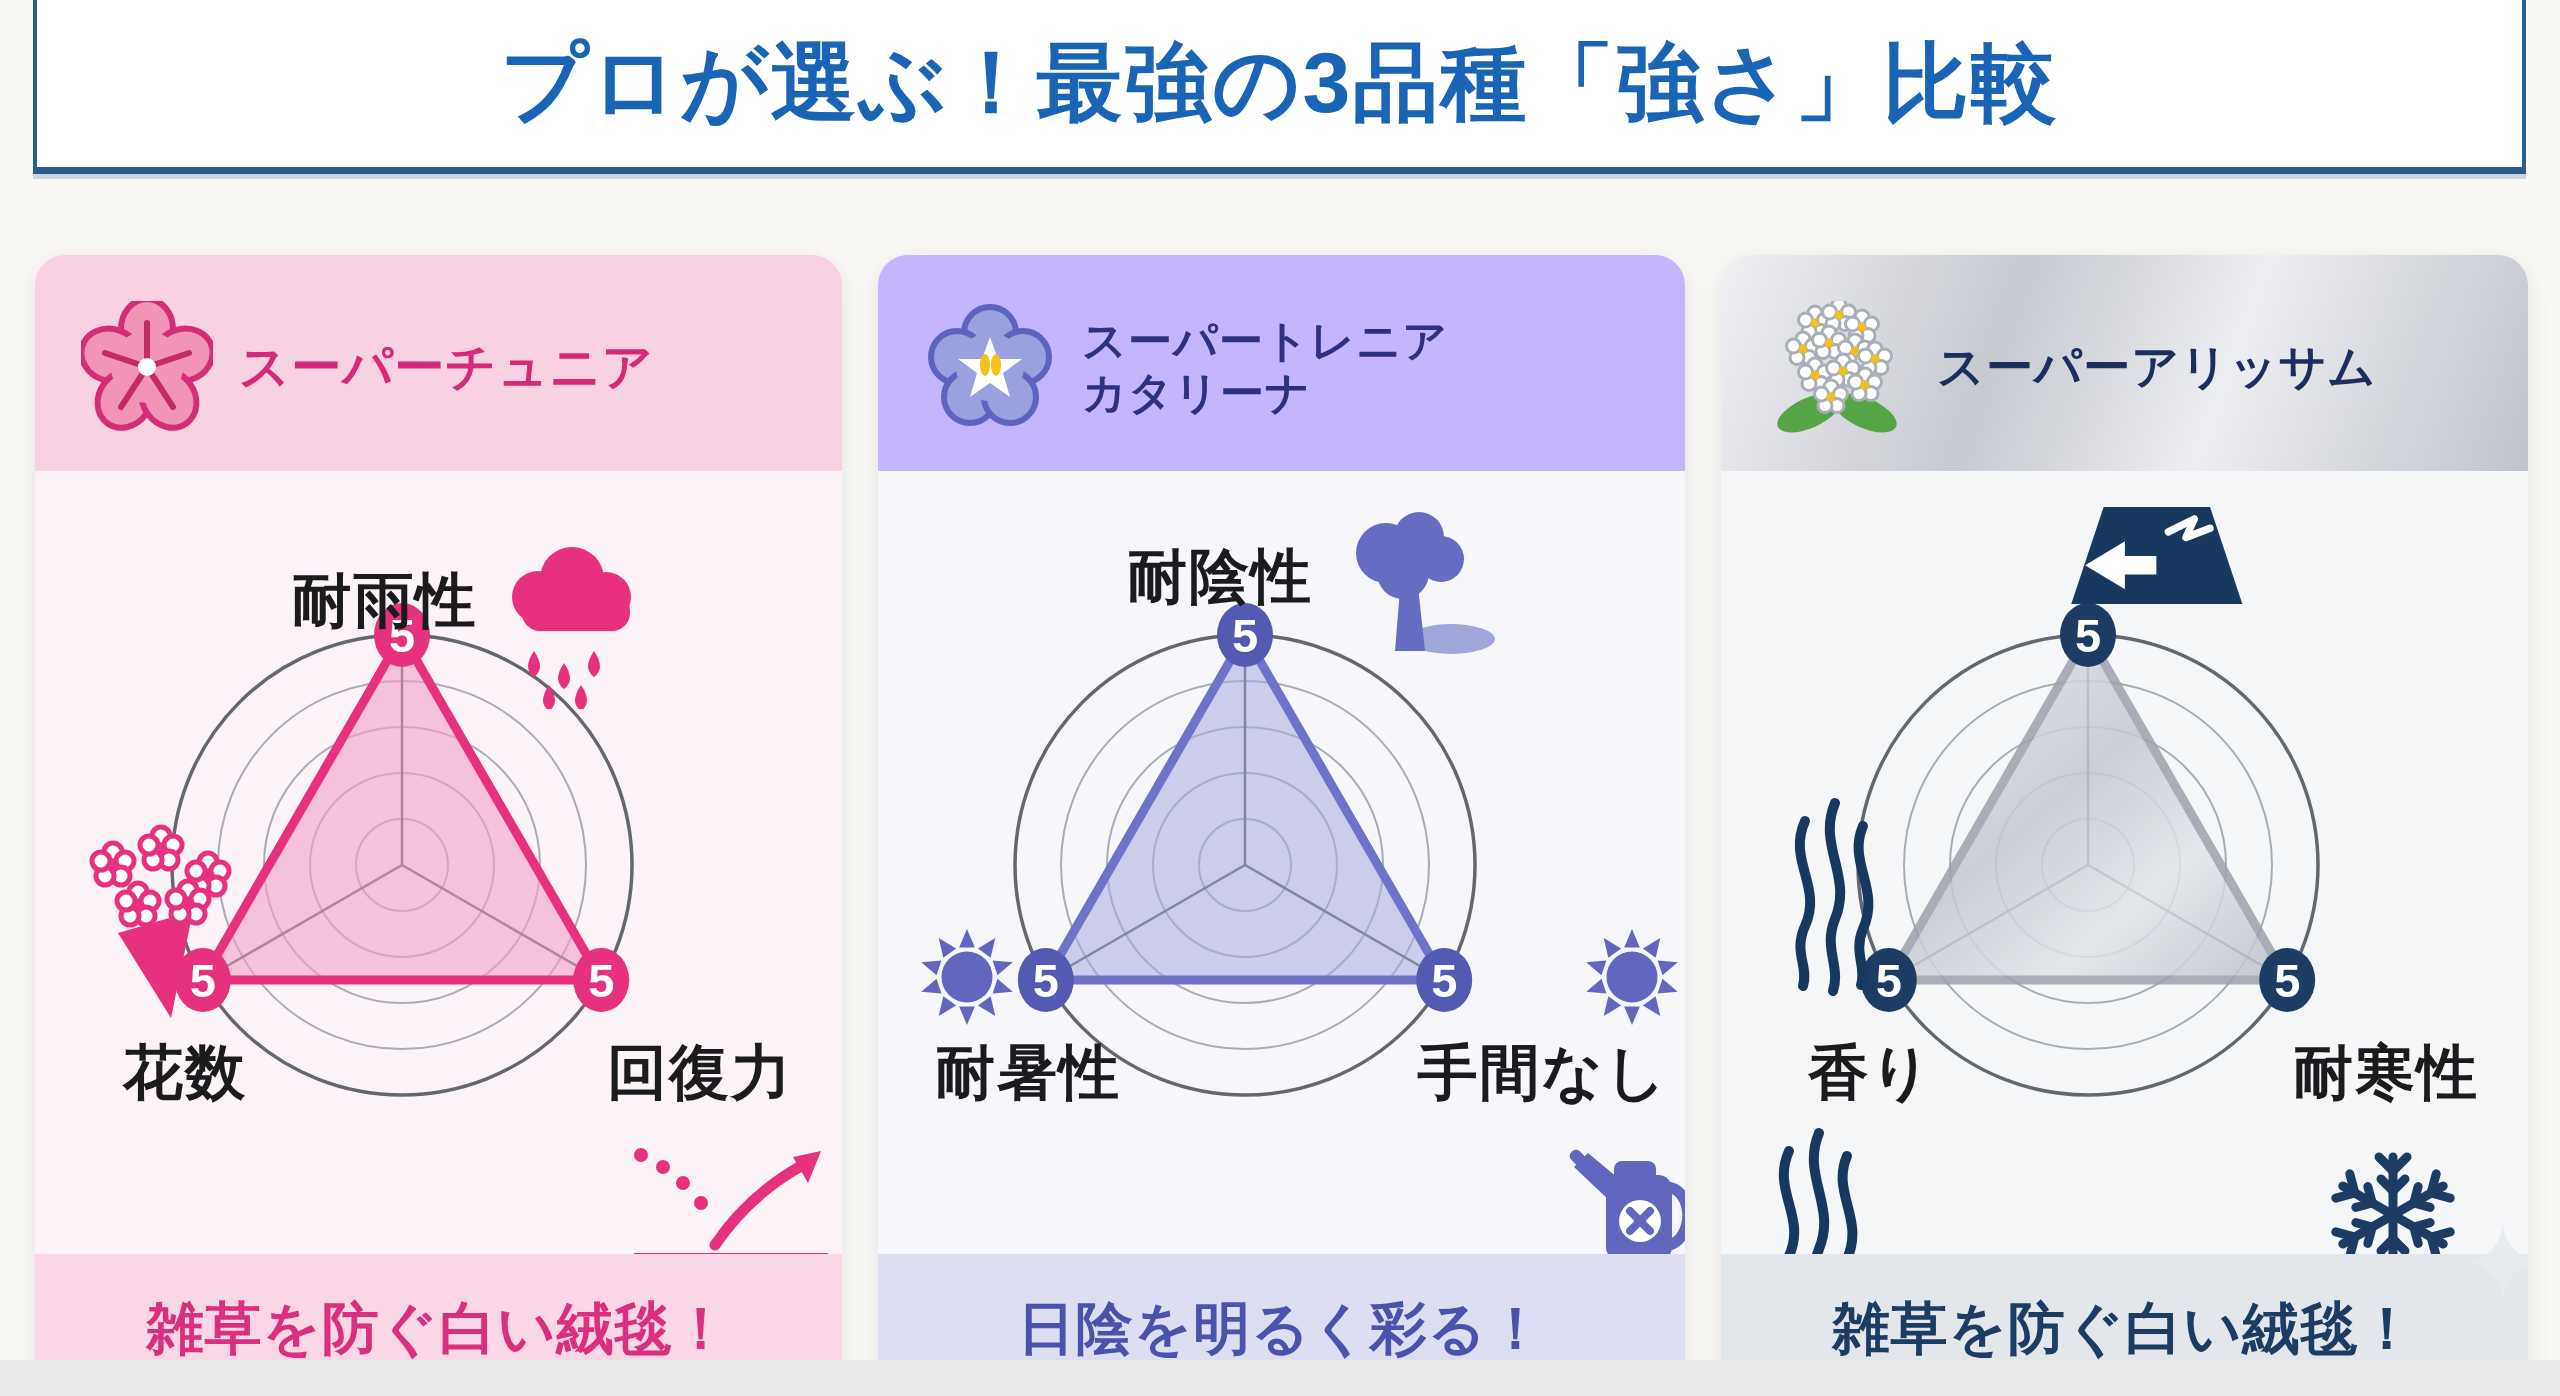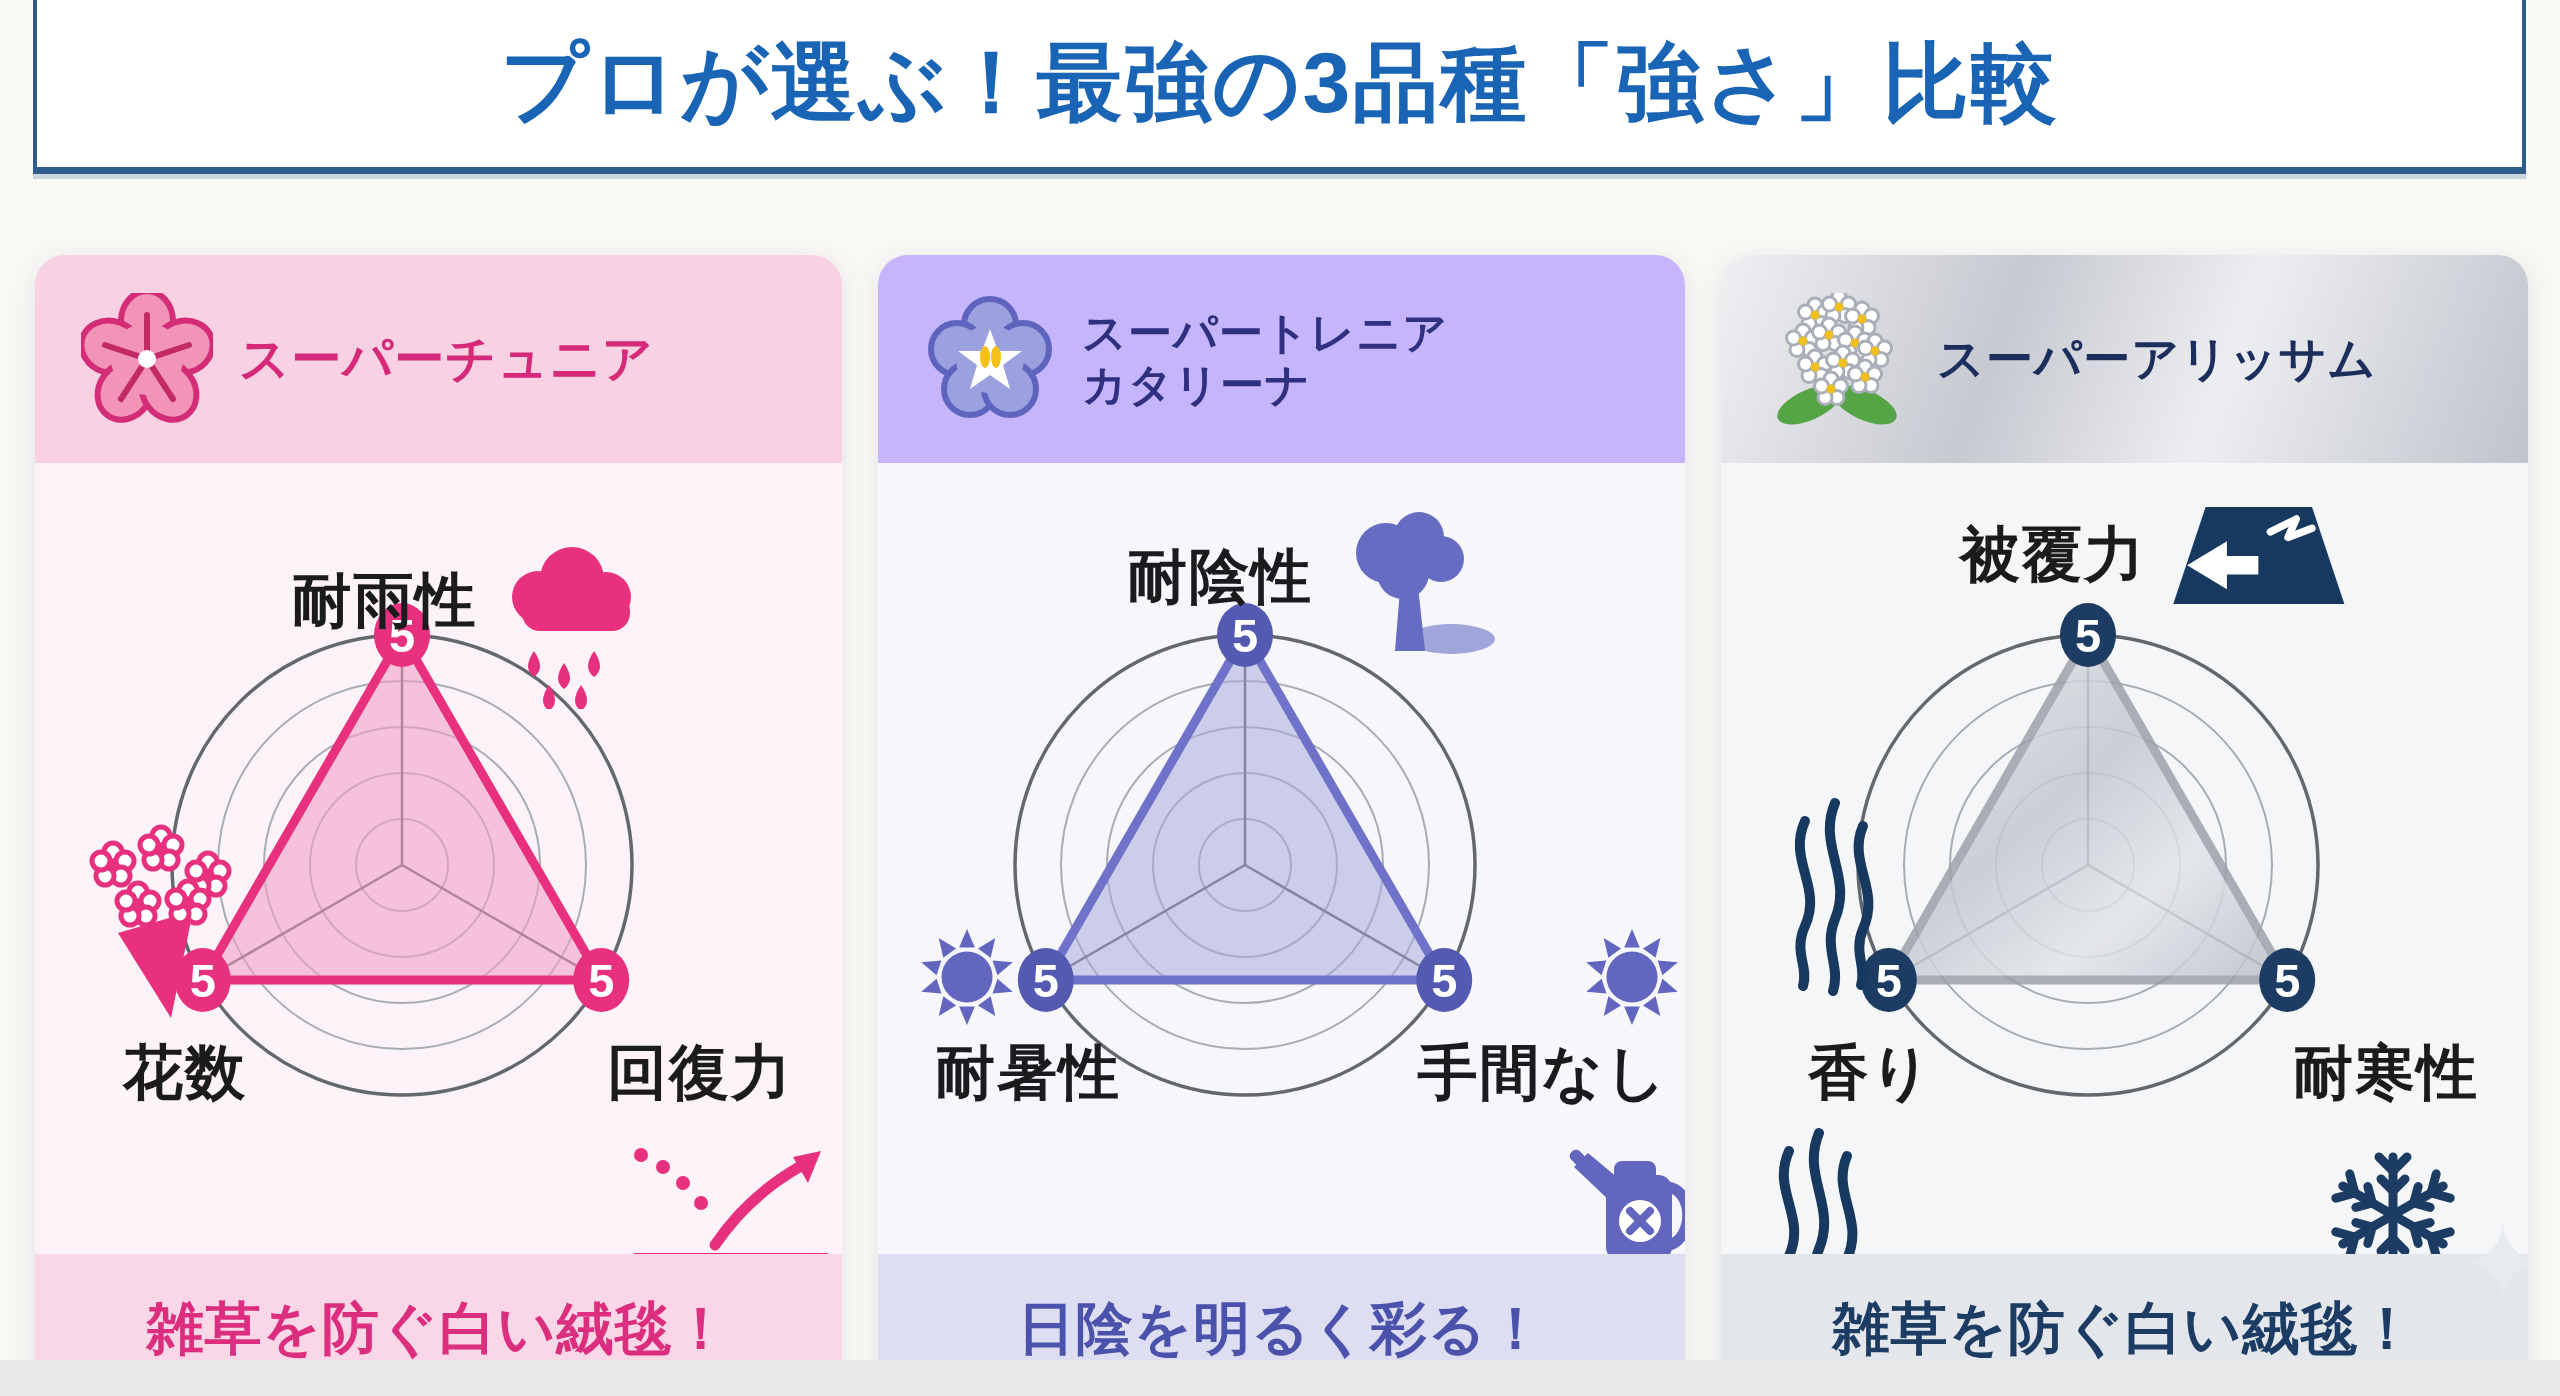--- a/index.html
+++ b/index.html
@@ -20,21 +20,21 @@
   
   .card {
     position:absolute; top:255px; width:807px; height:1150px;
     border-radius:30px; overflow:hidden;
     box-shadow:0 6px 26px rgba(90,70,100,.12);
   }
   .c1 { left:35px;   background:#FBF3F7; }
   .c2 { left:878px;  background:#F6F6FB; }
   .c3 { left:1721px; background:#F5F6F8; }
 
-  .card-header { height:208px; display:flex; align-items:center; padding:0 26px 0 46px; gap:26px; }
+  .card-header { height:208px; display:flex; align-items:center; padding:8px 26px 0 46px; gap:26px; }
   .c1 .card-header { background:#F8D2E2; }
   .c2 .card-header { background:#c4b5fd; }
   .c3 .card-header { background:linear-gradient(110deg,#F0F0F3 0%,#C6C9D0 35%,#EDEEF1 62%,#BFC3CB 100%);gap:30px; }
   .card-title { font-weight:800; white-space:pre-line; line-height:1.18; letter-spacing:1px; margin:0; }
   .c1 .card-title { color:#D6297A; font-size:50px; }
   .c2 .card-title { color:#2F3180; font-size:44px; }
   .c3 .card-title { color:#1C2E5C; font-size:47px; }
   .flower-icon { flex:0 0 auto; display:block; }
 
   .card-footer {
@@ -363,21 +363,20 @@
         <ellipse class="node" cx="167.8" cy="517" rx="28" ry="32"></ellipse>
         <text class="node-val" x="167.8" y="534">5</text>
       </g>
       <g>
         <ellipse class="node" cx="566.2" cy="517" rx="28" ry="32"></ellipse>
         <text class="node-val" x="566.2" y="534">5</text>
       </g>
     </svg>
 
     <div class="axis-top">
-      <span class="axis-label">被覆力</span>
       <svg width="185" height="125" viewBox="0 0 200 135">
         <polygon points="45,15 160,15 195,120 10,120" fill="#17395F"></polygon>
         <polygon points="25,78 68,52 68,68 102,68 102,88 68,88 68,104" fill="#FFFFFF"></polygon>
         <path d="M115,42 l28,-14 l-9,20 l26,-10" fill="none" stroke="#FFFFFF" stroke-width="8" stroke-linejoin="round" stroke-linecap="round"></path>
       </svg>
     </div>
 
     <svg class="icon-abs" style="left:68px;top:536px" width="88" height="205" viewBox="0 0 88 205">
       <g fill="none" stroke="#17395F" stroke-width="10" stroke-linecap="round">
         <path d="M16,30 C-2,70 34,95 16,135 C4,162 20,175 14,195"></path>

